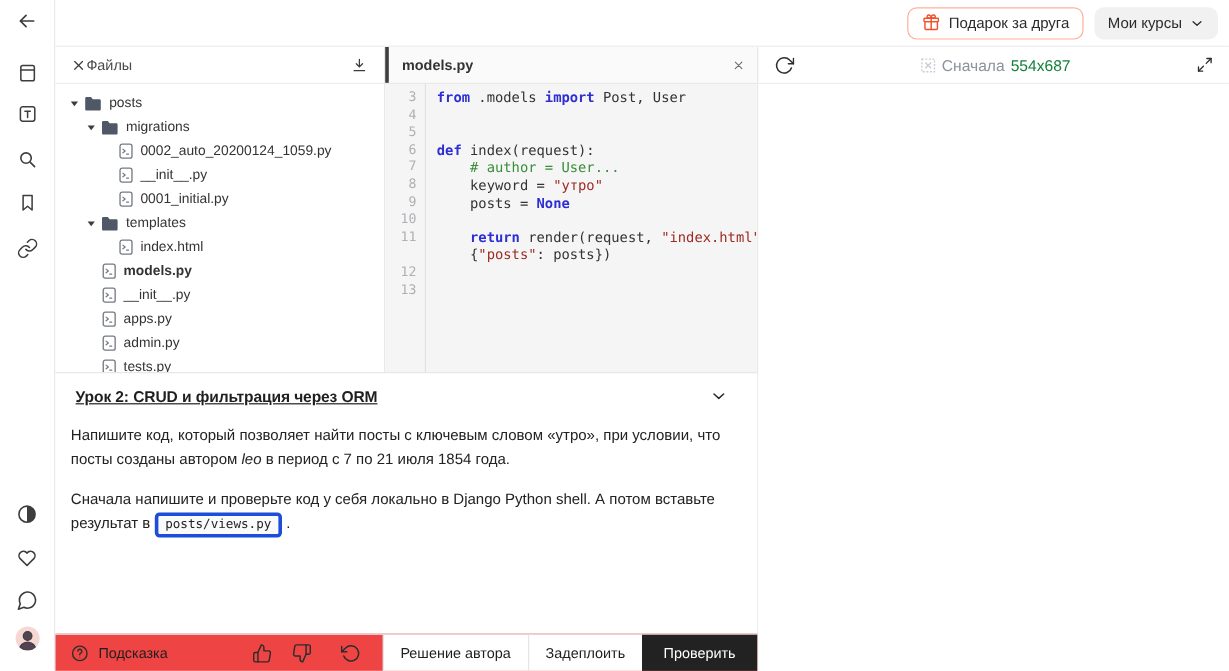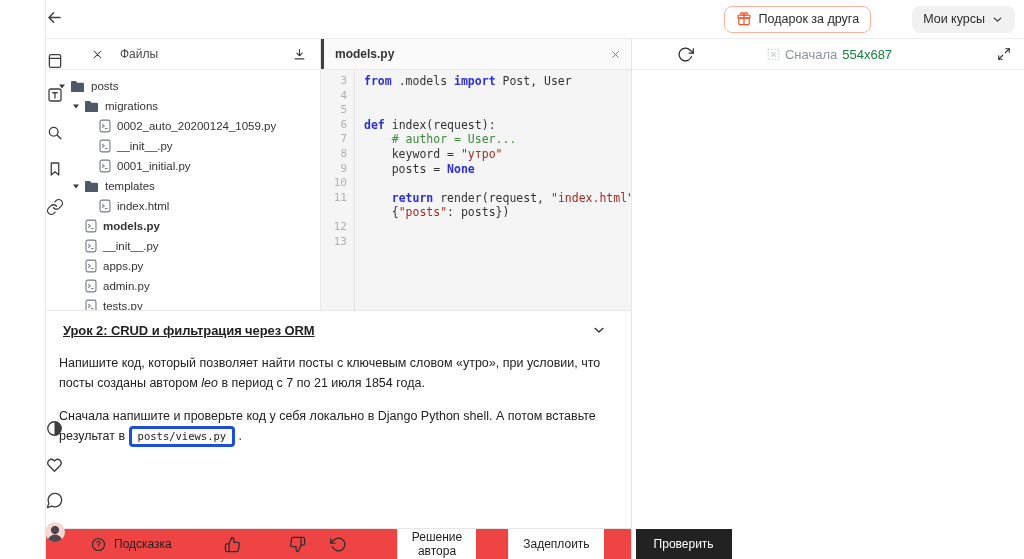--- a/index.html
+++ b/index.html
@@ -1,19 +1,19 @@
 <!DOCTYPE html>
 <html><head>
 <meta charset="utf-8">
 <style>
   * { margin:0; padding:0; box-sizing:border-box; }
   html,body { width:1024px; height:559px; overflow:hidden; background:#fff;
               font-family:"Liberation Sans", sans-serif; color:#222; }
   .app { position:absolute; top:0; left:0; width:1024px; height:559px; background:#fff; }
-  button { background:none; border:none; font-family:inherit; cursor:pointer; color:inherit;margin-left:32px; }
+  button { background:none; border:none; font-family:inherit; cursor:pointer; color:inherit; }
   svg { display:block; }
 
   
   .rail { position:absolute; left:0; top:0; width:46px; height:559px; background:#fff;
           border-right:1px solid #e9e9ea; z-index:5; }
   .rail-btn { position:absolute; left:0; width:45px; display:flex; justify-content:center; color:#3d3d3f; }
   .rail-btn svg { stroke:#3d3d3f; }
 
   
   .topbar { position:absolute; left:46px; top:0; width:978px; height:39px; background:#fff;
@@ -21,21 +21,21 @@
             justify-content:flex-end; gap:9px; padding-right:9px; z-index:4; }
   .gift-btn { height:27px; display:flex; align-items:center; gap:7px; padding:0 11px;
               border:1px solid #ffb09a; border-radius:8px; background:#fff; font-size:12.5px; color:#2b2b2b; }
   .courses-btn { height:27px; display:flex; align-items:center; gap:6px; padding:0 11px;
                  background:#f1f1f2; border-radius:8px; font-size:12.5px; color:#2b2b2b; }
 
   
   .file-panel { position:absolute; left:46px; top:39px; width:275px; height:271px;
                 background:#fff; border-right:1px solid #e9e9ea; }
   .fp-header { height:31px; border-bottom:1px solid #ededee; display:flex; align-items:center;
-               padding:0 13px; gap:16px; }
+               padding:0 13px; gap:0; }
   .fp-title { font-size:12px; color:#4a4a4c; flex:1; }
   .fp-tree { height:240px; overflow:hidden; padding-top:6px;text-align:center; }
   .tree-row { height:20px; display:flex; align-items:center; font-size:11.5px; color:#333; }
   .tree-row .caret { margin-right:4px; }
   .tree-row .f-ic { margin-right:6px; flex:none; }
   .tree-label { white-space:nowrap; }
 
   
   .editor { position:absolute; left:321px; top:39px; width:310px; height:271px; background:#f5f5f6; }
   .tabbar { position:relative; height:31px; background:#fafafa; border-bottom:1px solid #e9e9ea;

